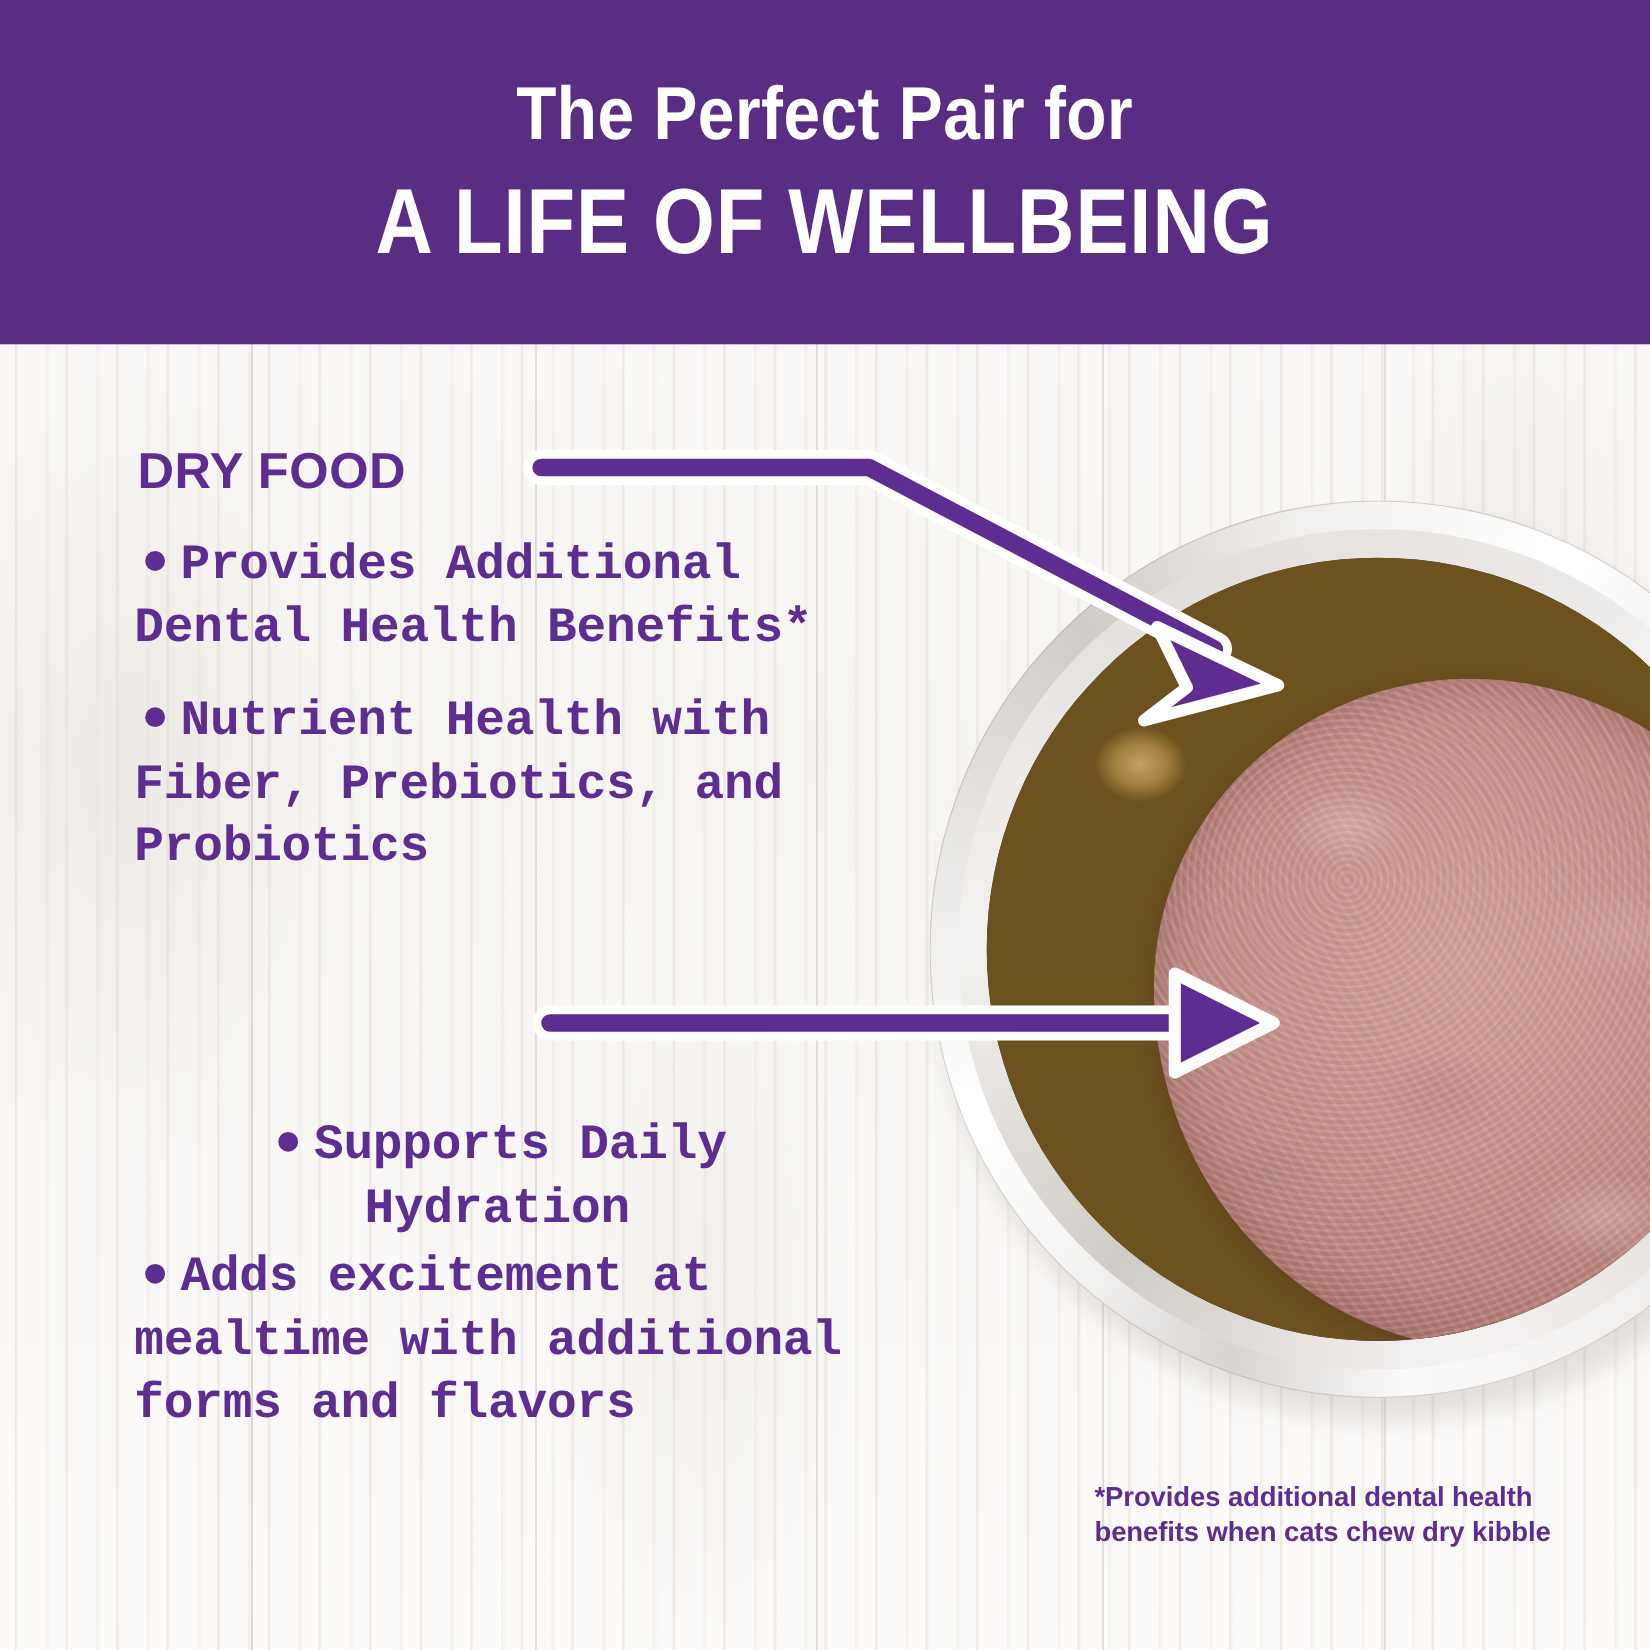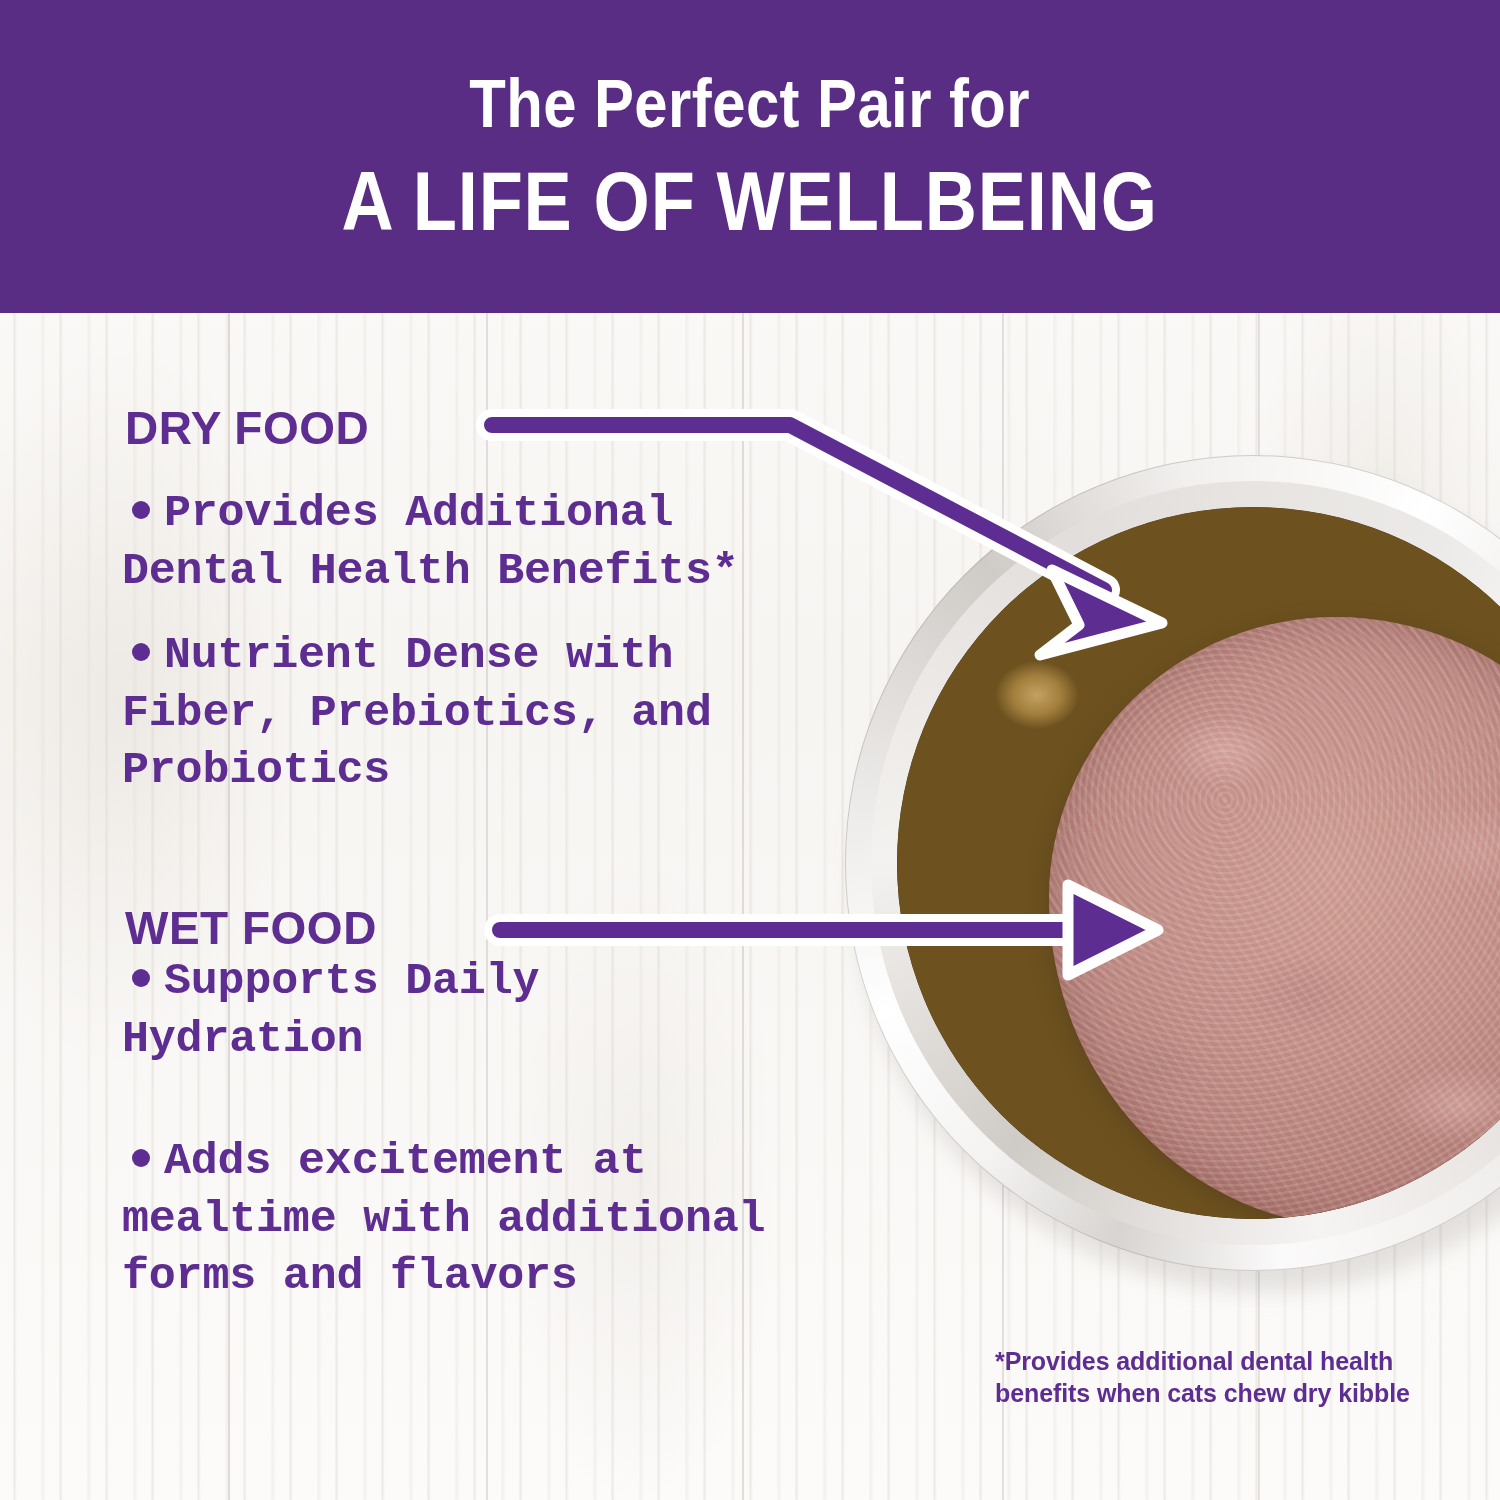--- a/index.html
+++ b/index.html
@@ -240,21 +240,21 @@
     width: 660px;
     color: #5E2D91;
     font-size: 45px;
     font-weight: bold;
     line-height: 1.28;
     letter-spacing: -0.2px;
     font-family: Liberation Mono, monospace;
   }
   .b-dry-1 { top: 172px; }
   .b-dry-2 { top: 314px; }
-  .b-wet-1 { top: 640px; }
+  .b-wet-1 { top: 700px; text-align: center; }
   .b-wet-2 { top: 820px; }
   .bul-dot {
     display: inline-block;
     width: 18px;
     height: 18px;
     border-radius: 50%;
     background: #5E2D91;
     margin-right: 14px;
     vertical-align: 0.14em;
     margin-left: 10px;
@@ -320,24 +320,23 @@
 
   <div class="text-col">
 
     <div class="section-head head-dry">DRY FOOD</div>
 
     <div class="bullet b-dry-1">
       <span class="bul-dot"></span><span>Provides Additional Dental Health Benefits*</span>
     </div>
 
     <div class="bullet b-dry-2">
-      <span class="bul-dot"></span><span>Nutrient Dense with Fiber, Prebiotics, and Probiotics</span>
-    </div>
-
-    <div class="section-head head-wet">WET FOOD</div>
+      <span class="bul-dot"></span><span>Nutrient Health with Fiber, Prebiotics, and Probiotics</span>
+    </div>
+
 
     <div class="bullet b-wet-1">
       <span class="bul-dot"></span><span>Supports Daily Hydration</span>
     </div>
 
     <div class="bullet b-wet-2">
       <span class="bul-dot"></span><span>Adds excitement at mealtime with additional forms and flavors</span>
     </div>
 
   </div>

